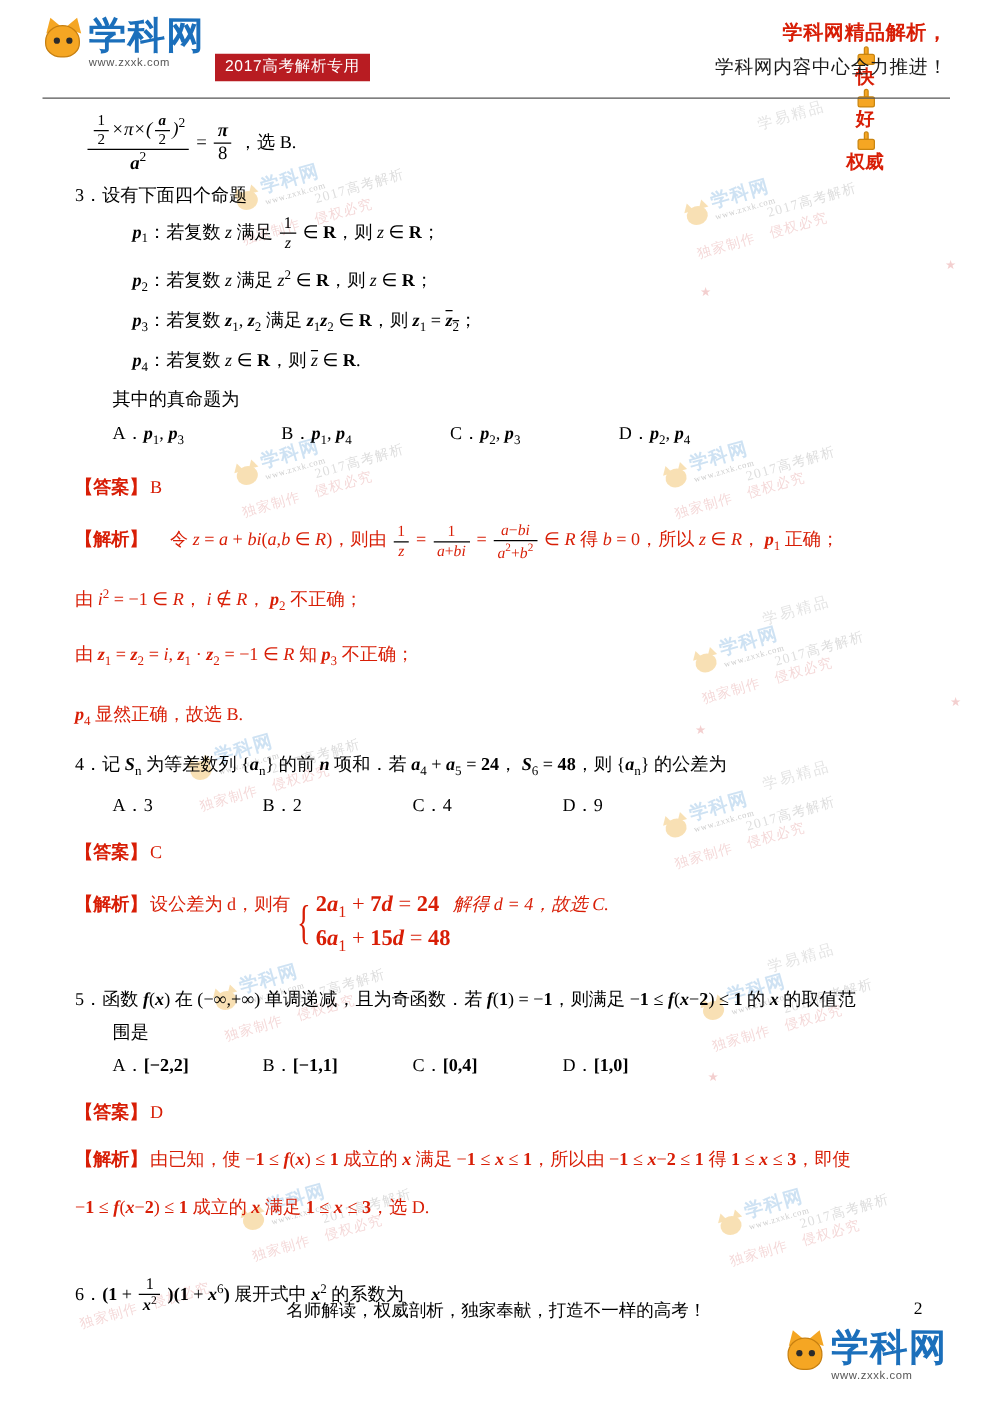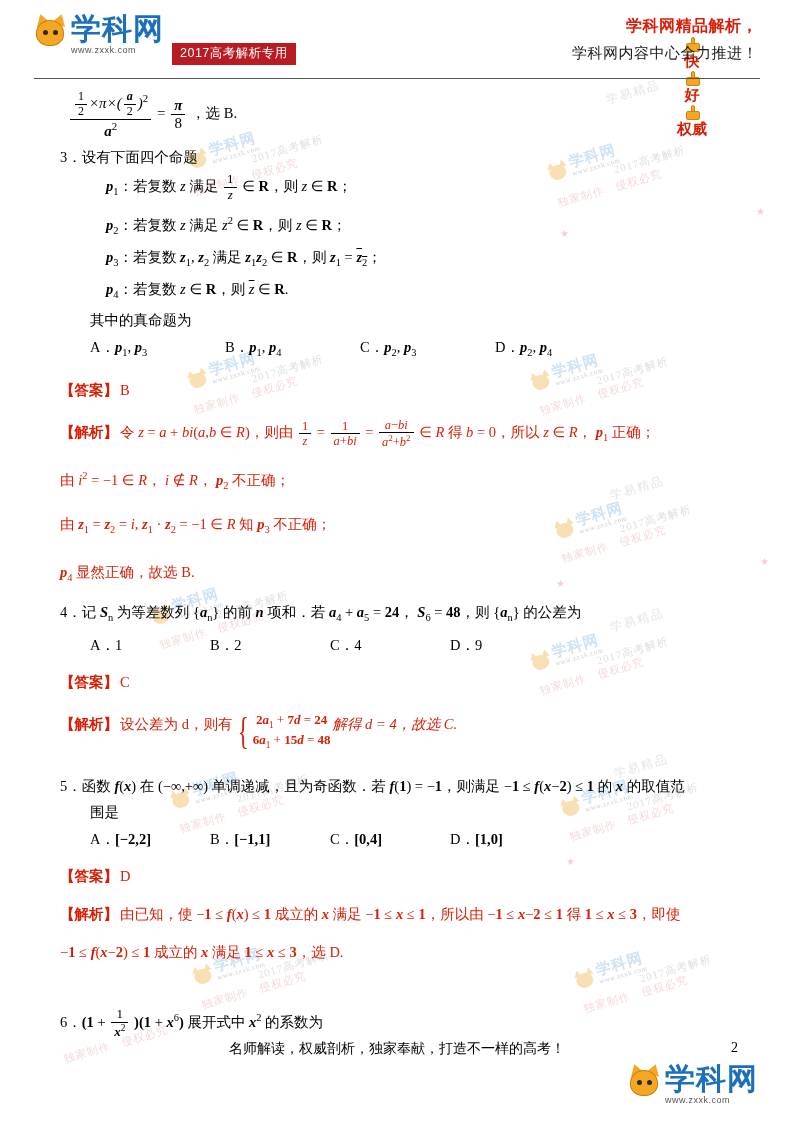--- a/index.html
+++ b/index.html
@@ -208,24 +208,23 @@
   }
   .brace {
     font-size: 38px;
     line-height: 1;
     font-family: "Liberation Serif", serif;
     transform: scaleX(0.6);
     display: inline-block;
   }
   .eqs {
     display: inline-block;
-    font-size: 13px;
+    font-size: 18px;
     line-height: 1.35;
     font-style: italic;
-    text-align: center;
   }
 
   
   .footer {
     position: absolute;
     left: 0; top: 1040px;
     width: 794px;
     text-align: center;
     font-size: 14px;
     color: #000;
@@ -563,21 +562,21 @@
       <div>D．<span class="mb">p</span><span class="sub">2</span>, <span class="mb">p</span><span class="sub">4</span></div>
     </div>
 
     <div class="tagline" style="margin-top:10px;">
       <span class="tag">【答案】</span>
       <span>B</span>
     </div>
 
     <div class="tagline" style="margin-top:14px; line-height:30px;">
       <span class="tag">【解析】</span>
-      <span class="red" style="font-size:14.5px;">
+      <span class="red" style="font-size:14.5px;margin-left:16px;">
         令 <span class="mi">z</span> = <span class="mi">a</span> + <span class="mi">bi</span>(<span class="mi">a</span>,<span class="mi">b</span> ∈ <span class="mi">R</span>)，则由
         <span class="frac" style="font-size:12.5px;"><span>1</span><span class="den"><span class="mi">z</span></span></span> =
         <span class="frac" style="font-size:12.5px;"><span>1</span><span class="den"><span class="mi">a</span>+<span class="mi">bi</span></span></span> =
         <span class="frac" style="font-size:12.5px;"><span><span class="mi">a</span>−<span class="mi">bi</span></span><span class="den"><span class="mi">a</span><span class="supn">2</span>+<span class="mi">b</span><span class="supn">2</span></span></span>
         ∈ <span class="mi">R</span> 得 <span class="mi">b</span> = 0，所以 <span class="mi">z</span> ∈ <span class="mi">R</span>， <span class="mb">p</span><span class="sub">1</span> 正确；
       </span>
     </div>
 
     <div class="redtext" style="margin-top:8px;">
       由 <span class="mi">i</span><span class="supn">2</span> = −1 ∈ <span class="mi">R</span>， <span class="mi">i</span> ∉ <span class="mi">R</span>， <span class="mb">p</span><span class="sub">2</span> 不正确；
@@ -590,21 +589,21 @@
     <div class="redtext" style="margin-top:12px;">
       <span class="mb">p</span><span class="sub">4</span> 显然正确，故选 B.
     </div>
   </div>
 
   <div class="blk" style="margin-top:6px;">
     <div class="q-line">
       <span>4．</span>记 <span class="mb">S</span><span class="sub">n</span> 为等差数列 {<span class="mb">a</span><span class="sub">n</span>} 的前 <span class="mb">n</span> 项和．若 <span class="mb">a</span><span class="sub">4</span> + <span class="mb">a</span><span class="sub">5</span> = <span class="bb">24</span>， <span class="mb">S</span><span class="sub">6</span> = <span class="bb">48</span>，则 {<span class="mb">a</span><span class="sub">n</span>} 的公差为
     </div>
     <div class="opts">
-      <div>A．1</div>
+      <div>A．3</div>
       <div>B．2</div>
       <div>C．4</div>
       <div>D．9</div>
     </div>
     <div class="tagline" style="margin-top:10px;">
       <span class="tag">【答案】</span>
       <span>C</span>
     </div>
     <div class="tagline" style="margin-top:16px;">
       <span class="tag">【解析】</span>

